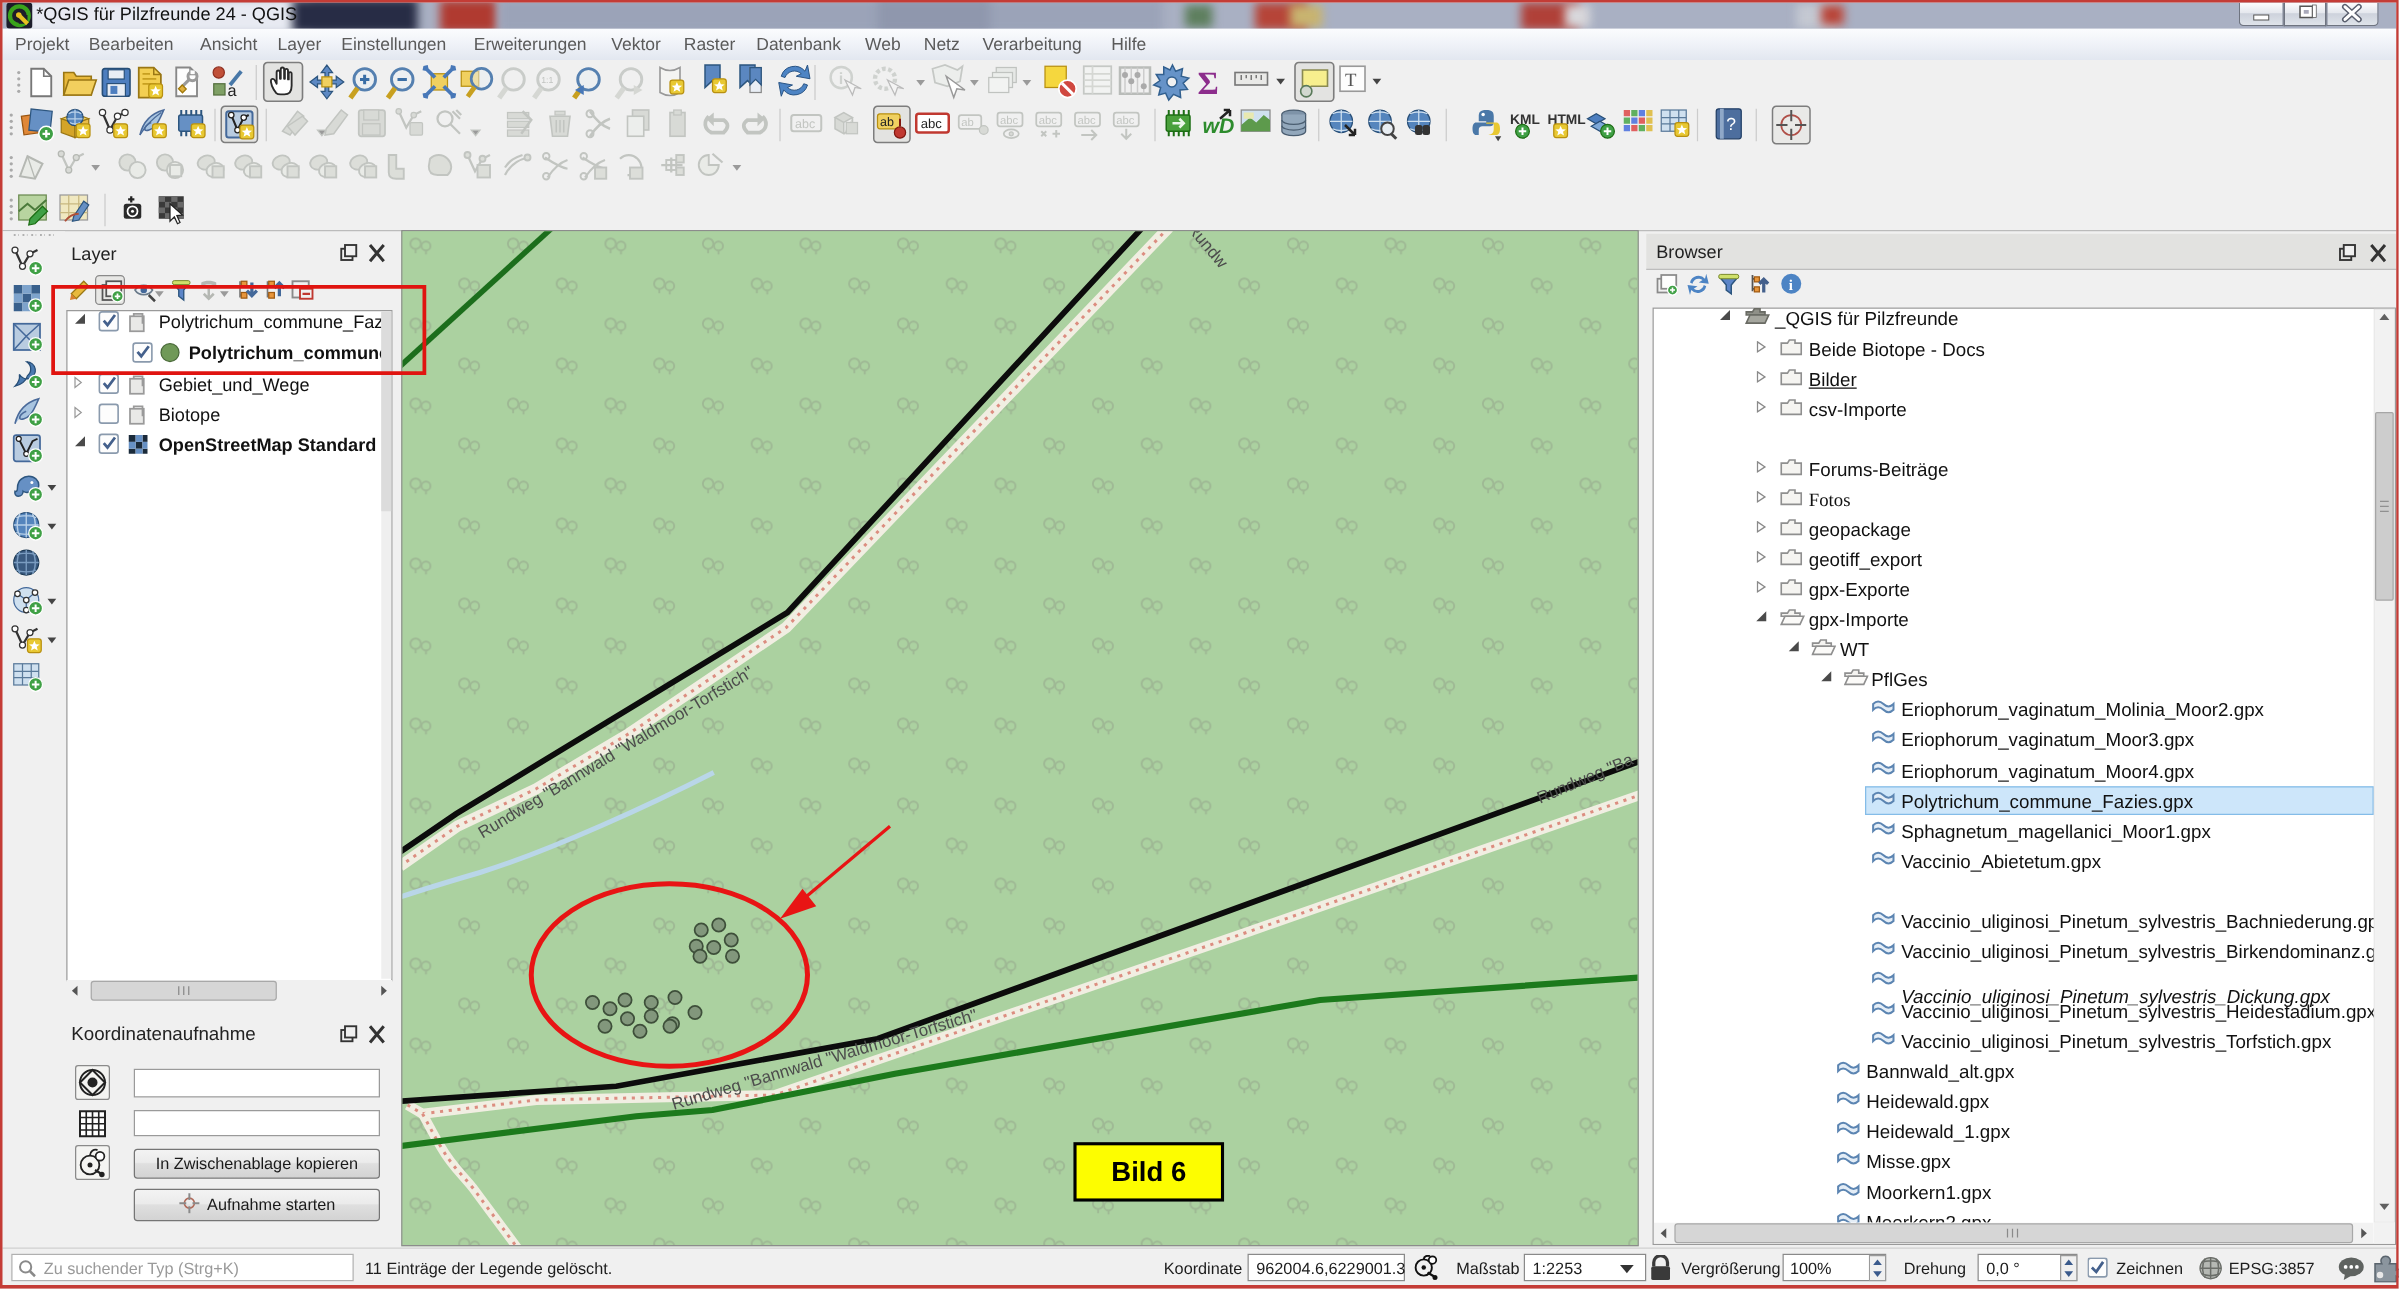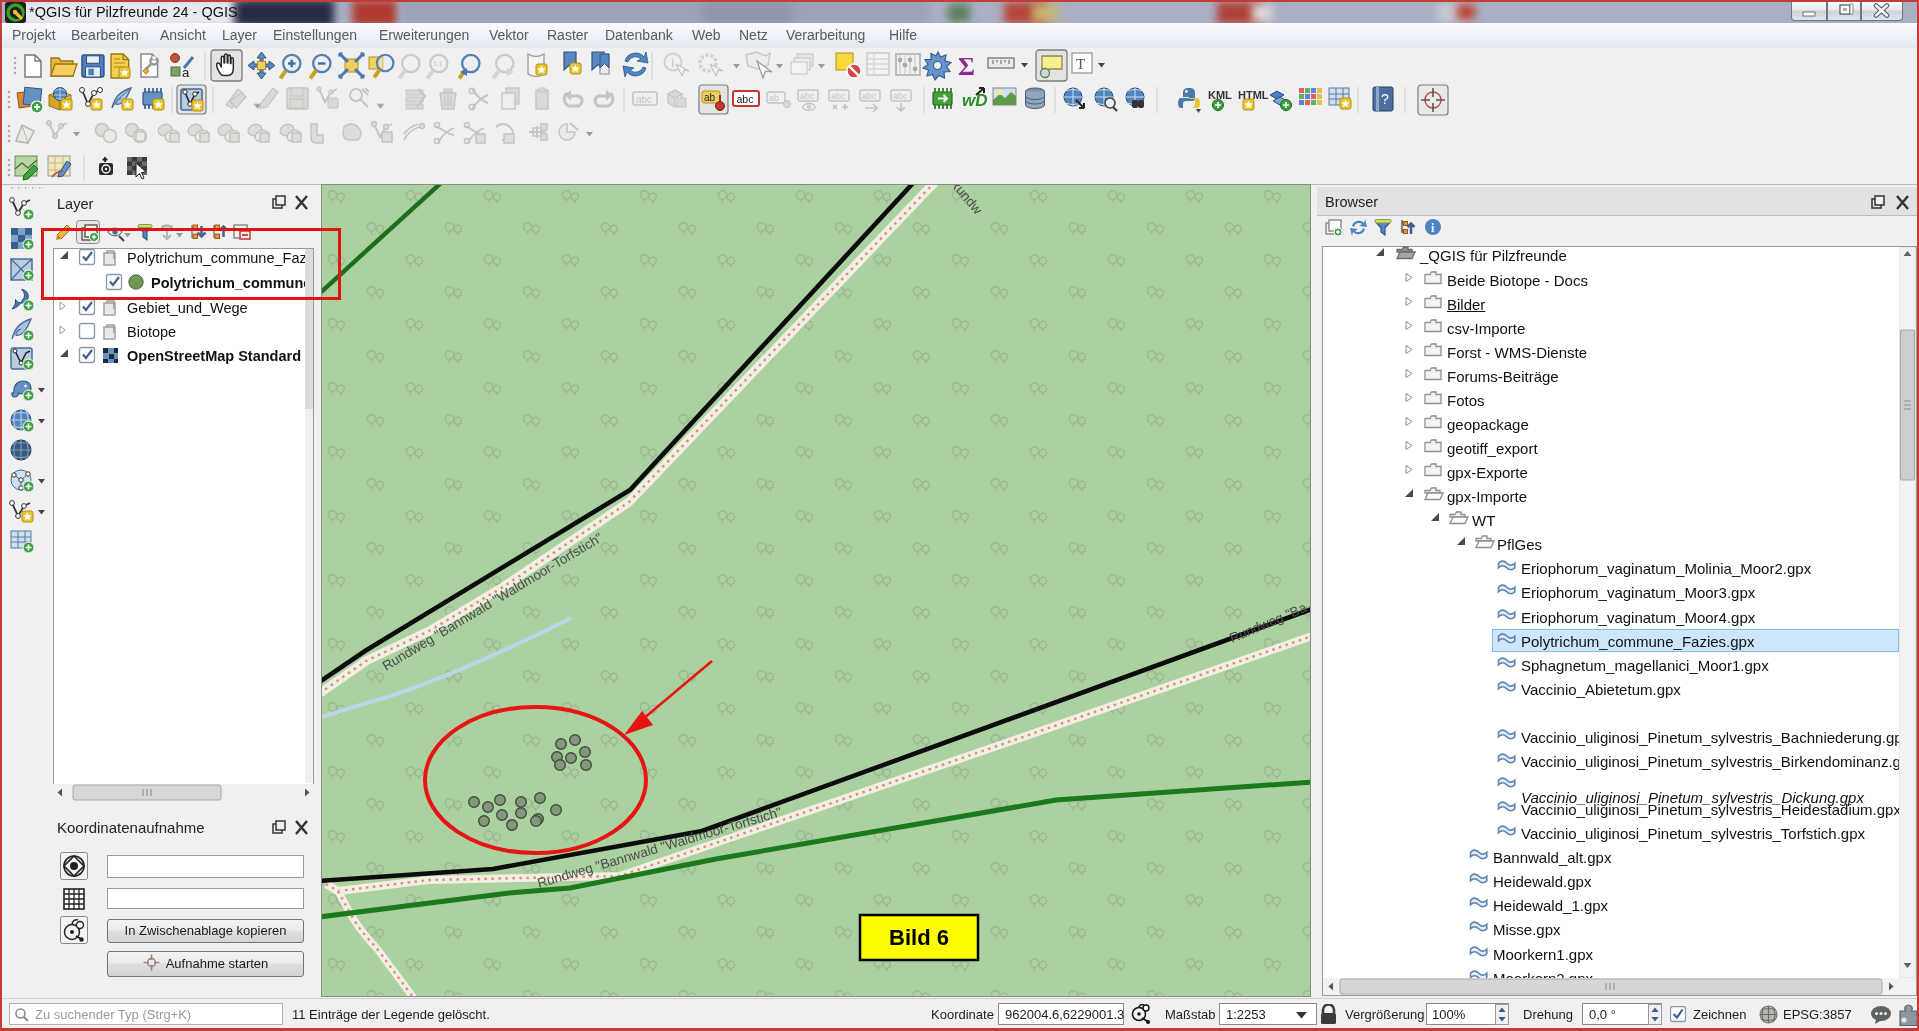--- a/index.html
+++ b/index.html
@@ -1041,39 +1041,30 @@
       </div>
 <div class="brow" style="top:129px;left:0;width:582px;">
         <svg class="abs" style="left:87px;top:6px;" width="10" height="11">
           <path d="M2 1.5 L8 5.5 L2 9.5 Z" fill="#fdfdfd" stroke="#8a8a8a"></path>
         </svg>
         <svg class="abs" style="left:107px;top:4px;" width="18" height="15">
           <path d="M1 4.5 L6 4.5 L7.5 2 L12 2 L12 4.5 L17 4.5 L17 13.5 L1 13.5 Z" fill="#f5f4f1" stroke="#8f8f8f" stroke-width="1.3"></path>
         </svg>
         <span class="abs" style="left:130px;top:3px;">csv-Importe</span>
       </div>
-<div class="brow" style="top:153px;left:0;width:582px;">
-        <svg class="abs" style="left:87px;top:6px;" width="10" height="11">
-          <path d="M2 1.5 L8 5.5 L2 9.5 Z" fill="#fdfdfd" stroke="#8a8a8a"></path>
-        </svg>
-        <svg class="abs" style="left:107px;top:4px;" width="18" height="15">
-          <path d="M1 4.5 L6 4.5 L7.5 2 L12 2 L12 4.5 L17 4.5 L17 13.5 L1 13.5 Z" fill="#f5f4f1" stroke="#8f8f8f" stroke-width="1.3"></path>
-        </svg>
-        <span class="abs" style="left:130px;top:3px;">Forst - WMS-Dienste</span>
-      </div>
 <div class="brow" style="top:177px;left:0;width:582px;">
         <svg class="abs" style="left:87px;top:6px;" width="10" height="11">
           <path d="M2 1.5 L8 5.5 L2 9.5 Z" fill="#fdfdfd" stroke="#8a8a8a"></path>
         </svg>
         <svg class="abs" style="left:107px;top:4px;" width="18" height="15">
           <path d="M1 4.5 L6 4.5 L7.5 2 L12 2 L12 4.5 L17 4.5 L17 13.5 L1 13.5 Z" fill="#f5f4f1" stroke="#8f8f8f" stroke-width="1.3"></path>
         </svg>
         <span class="abs" style="left:130px;top:3px;">Forums-Beiträge</span>
       </div>
-<div class="brow" style="top:201px;left:0;width:582px;">
+<div class="brow" style="top:201px;left:0;width:582px;font-family:Liberation Serif, serif;">
         <svg class="abs" style="left:87px;top:6px;" width="10" height="11">
           <path d="M2 1.5 L8 5.5 L2 9.5 Z" fill="#fdfdfd" stroke="#8a8a8a"></path>
         </svg>
         <svg class="abs" style="left:107px;top:4px;" width="18" height="15">
           <path d="M1 4.5 L6 4.5 L7.5 2 L12 2 L12 4.5 L17 4.5 L17 13.5 L1 13.5 Z" fill="#f5f4f1" stroke="#8f8f8f" stroke-width="1.3"></path>
         </svg>
         <span class="abs" style="left:130px;top:3px;">Fotos</span>
       </div>
 <div class="brow" style="top:225px;left:0;width:582px;">
         <svg class="abs" style="left:87px;top:6px;" width="10" height="11">

